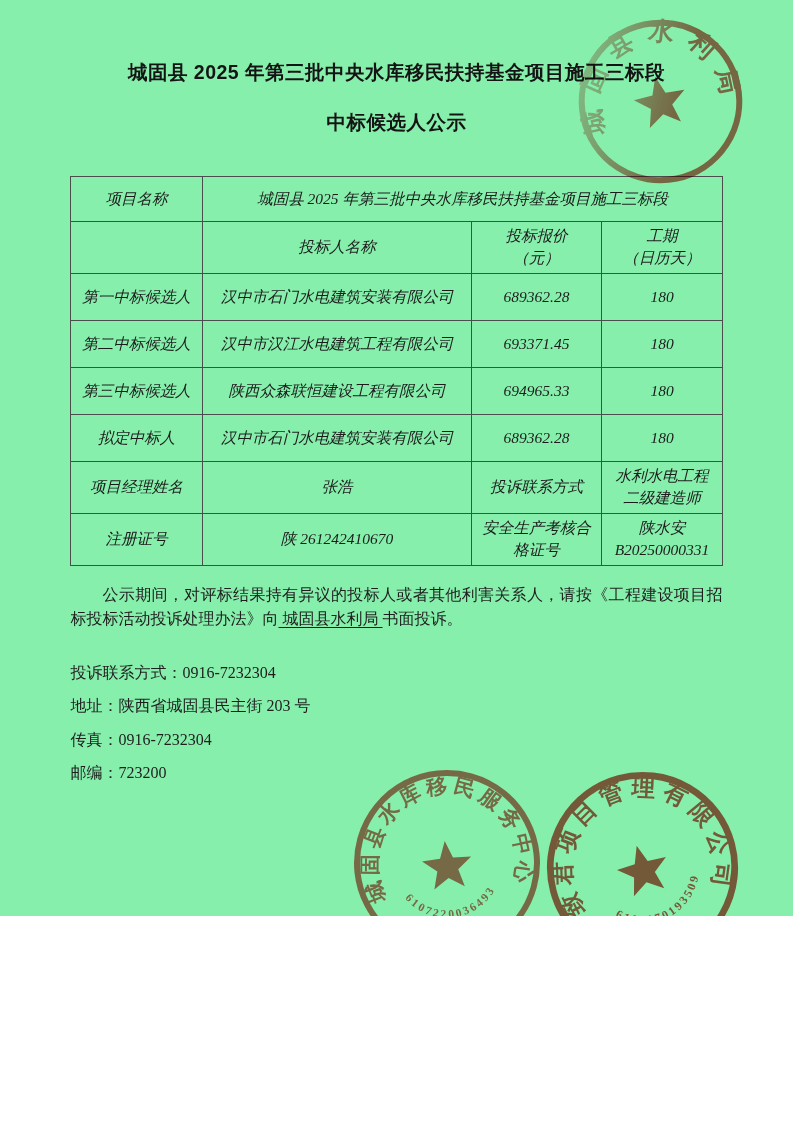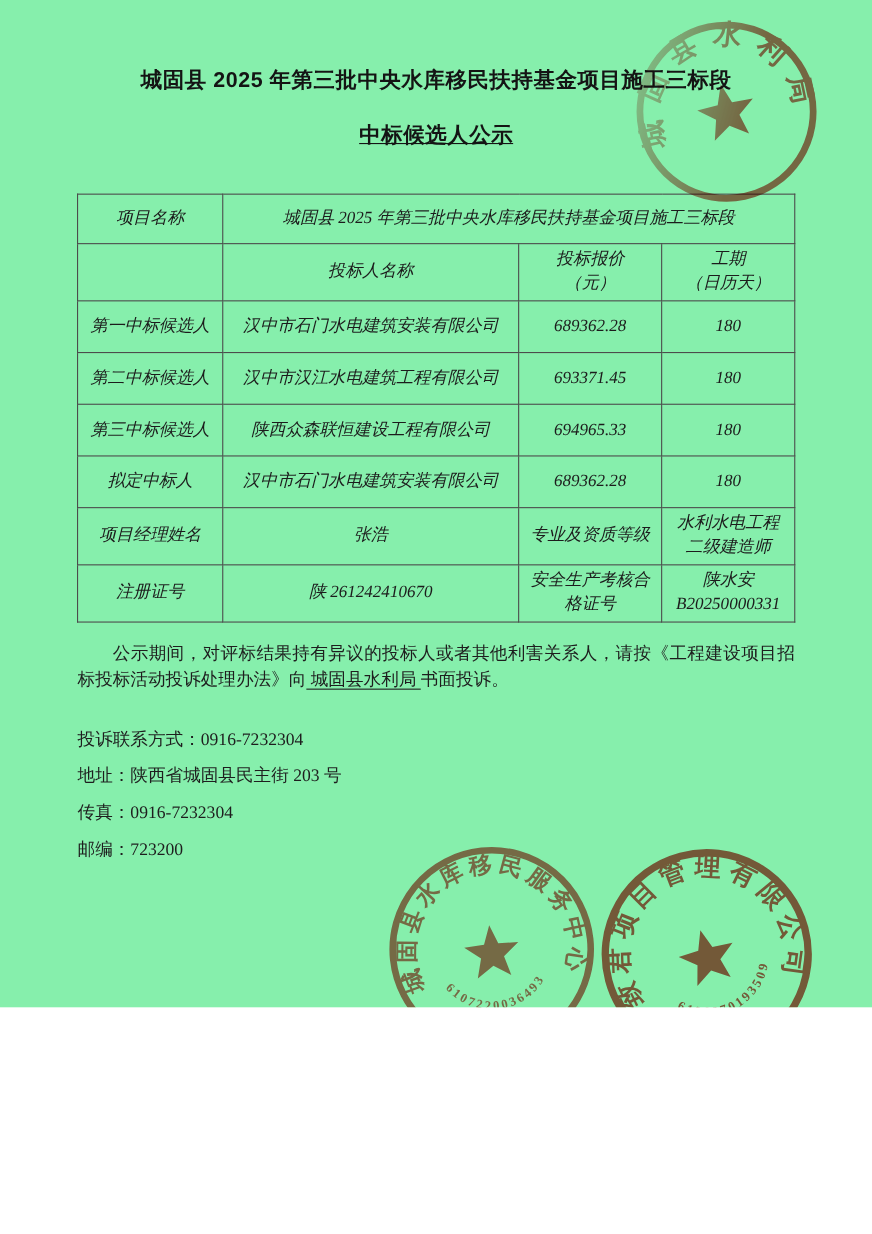--- a/index.html
+++ b/index.html
@@ -17,21 +17,21 @@
   .title {
     margin: 0;
     text-align: center;
     font-family: "Liberation Sans", sans-serif;
     font-weight: 700;
     font-size: 19.5px;
     letter-spacing: 0.5px;
     color: #141414;
   }
   .title-line1 { padding-top: 59px; }
-  .title-line2 { padding-top: 23px; text-decoration: underline; }
+  .title-line2 { padding-top: 23px; }
 
   
   table.bid-table {
     width: 652px;
     margin: 40px auto 0 auto;
     border-collapse: collapse;
     table-layout: fixed;
     font-size: 15.5px;
     color: #1c1c1c;
   }
@@ -151,21 +151,21 @@
       </tr>
       <tr class="r-cand">
         <td>拟定中标人</td>
         <td>汉中市石门水电建筑安装有限公司</td>
         <td>689362.28</td>
         <td>180</td>
       </tr>
       <tr class="r-manager">
         <td>项目经理姓名</td>
         <td>张浩</td>
-        <td>专业及资质等级</td>
+        <td>投诉联系方式</td>
         <td>水利水电工程二级建造师</td>
       </tr>
       <tr class="r-cert">
         <td>注册证号</td>
         <td>陕 261242410670</td>
         <td>安全生产考核合格证号</td>
         <td>陕水安 B20250000331</td>
       </tr>
     </tbody>
   </table>

